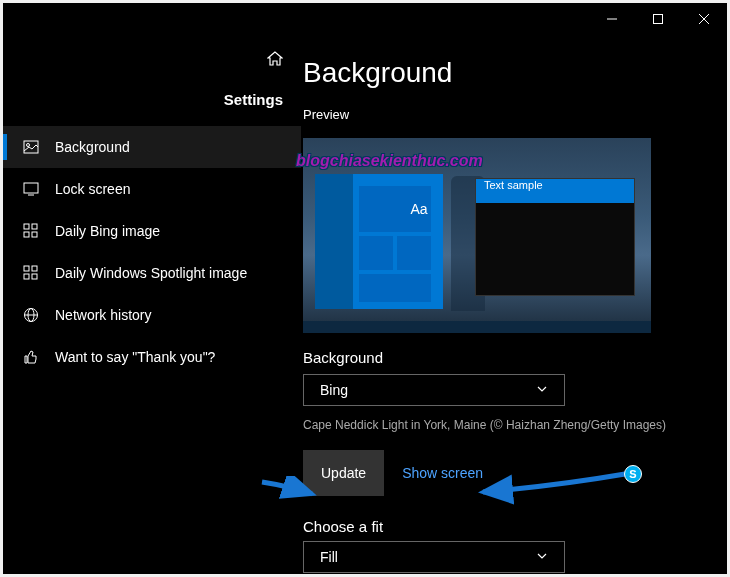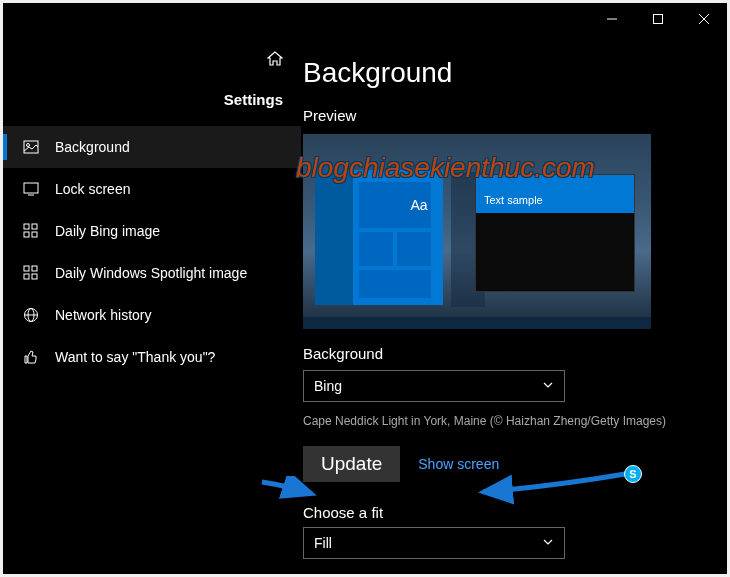--- a/index.html
+++ b/index.html
@@ -12,40 +12,40 @@
     .sidebar { width: 298px; background: #000; padding-top: 8px; text-align: right; }
     .home-row { padding: 8px 18px 14px; }
     .home-icon { color: #fff; }
     .sidebar-title { color: #fff; font-size: 15px; font-weight: 600; padding: 6px 18px 18px; }
     .nav-item { display: flex; align-items: center; height: 42px; padding-left: 18px; color: #fff; font-size: 14px; cursor: pointer; position: relative; }
     .nav-item.selected { background: #1a1a1a; }
     .nav-item.selected::before { content: ""; position: absolute; left: 0; top: 8px; bottom: 8px; width: 4px; background: #0078d4; }
     .nav-icon { width: 20px; display: flex; justify-content: center; margin-right: 14px; color: #fff; }
     .main { flex: 1; background: #000; padding: 22px 24px 0 2px; color: #fff; overflow: hidden; }
     .page-title { font-size: 28px; font-weight: 300; margin-bottom: 18px; }
-    .section-label { font-size: 15px; font-weight: 400; margin-bottom: 10px; }
+    .section-label { font-size: 13px; font-weight: 400; margin-bottom: 16px; }
     .preview-box { width: 348px; height: 195px; background: linear-gradient(#2a425a, #3a5a78 40%, #4a6a8a 60%, #1a2a3a); position: relative; overflow: hidden; margin-bottom: 16px; }
     .preview-taskbar { position: absolute; bottom: 0; left: 0; right: 0; height: 12px; background: #0d2840; }
     .preview-start { position: absolute; left: 12px; top: 36px; width: 128px; height: 135px; background: #0078d4; }
     .preview-start-inner { position: absolute; left: 0; top: 0; width: 38px; height: 135px; background: #005a9e; }
     .preview-tile1 { position: absolute; left: 44px; top: 12px; width: 72px; height: 46px; background: #0067c0; display:flex; align-items:center; justify-content:center; color:#fff; font-size:14px;padding-left:48px; }
     .preview-tile2 { position: absolute; left: 44px; top: 62px; width: 34px; height: 34px; background: #0067c0; }
     .preview-tile3 { position: absolute; left: 82px; top: 62px; width: 34px; height: 34px; background: #0067c0; }
     .preview-tile4 { position: absolute; left: 44px; top: 100px; width: 72px; height: 28px; background: #0067c0; }
     .preview-window { position: absolute; right: 16px; top: 40px; width: 160px; height: 118px; background: #0a0a0a; border: 1px solid #333; }
-    .preview-window-title { height: 24px; background: #0078d4; color: #fff; font-size: 11px; padding: 19px 8px; }
+    .preview-window-title { height: 24px; background: #0078d4; color: #fff; font-size: 11px; padding: 0 8px; }
     .preview-lh { position:absolute; left: 148px; top: 38px; bottom: 22px; width: 34px; background: rgba(20,40,60,0.5); border-radius: 6px 6px 0 0; }
     .bg-label { font-size: 15px; margin-bottom: 8px; }
-    .dropdown { width: 262px; height: 32px; border: 1px solid #666; background: #000; color: #fff; display: flex; align-items: center; justify-content: space-between; padding: 0 10px; font-size: 14px; cursor: pointer; margin-bottom: 12px; }
+    .dropdown { width: 262px; height: 32px; border: 1px solid #666; background: #000; color: #fff; display: flex; align-items: center; justify-content: space-between; padding: 0 16px; font-size: 14px; cursor: pointer; margin-bottom: 12px; }
     .caption { font-size: 12px; color: #aaa; margin-bottom: 18px; }
     .btn-row { display: flex; align-items: center; gap: 18px; margin-bottom: 22px; }
-    .btn { background: #333; color: #fff; border: none; padding: 7px 18px; font-size: 19px; cursor: pointer; }
+    .btn { background: #333; color: #fff; border: none; padding: 15px 18px; font-size: 14px; cursor: pointer; }
     .link { color: #4da3ff; font-size: 14px; cursor: pointer; }
     .fit-label { font-size: 15px; margin-bottom: 6px; }
-    .watermark { position: absolute; top: 152px; left: 296px; font-size: 28px; font-style: italic; font-weight: 400; color: #c2410c; text-shadow: 1px 1px 0 #003a5c, -1px -1px 0 #003a5c, 1px -1px 0 #003a5c, -1px 1px 0 #003a5c; z-index: 50; pointer-events: none; }
+    .watermark { position: absolute; top: 152px; left: 296px; font-size: 16px; font-style: italic; font-weight: 700; color: #a21caf; text-shadow: 1px 1px 0 #003a5c, -1px -1px 0 #003a5c, 1px -1px 0 #003a5c, -1px 1px 0 #003a5c; z-index: 50; pointer-events: none; }
     .arrow-left { position: absolute; left: 258px; top: 476px; z-index: 60; pointer-events: none; }
     .arrow-right { position: absolute; left: 475px; top: 460px; z-index: 60; pointer-events: none; }
     .skype-badge { position: absolute; left: 624px; top: 465px; width: 18px; height: 18px; border-radius: 50%; background: #00aff0; color: #fff; font-size: 11px; font-weight: bold; display: flex; align-items: center; justify-content: center; z-index: 60; border: 1px solid #fff; }
   </style>
 </head>
 <body>
 
 <div class="window">
   <div class="titlebar">
     <div class="titlebar-btn">

